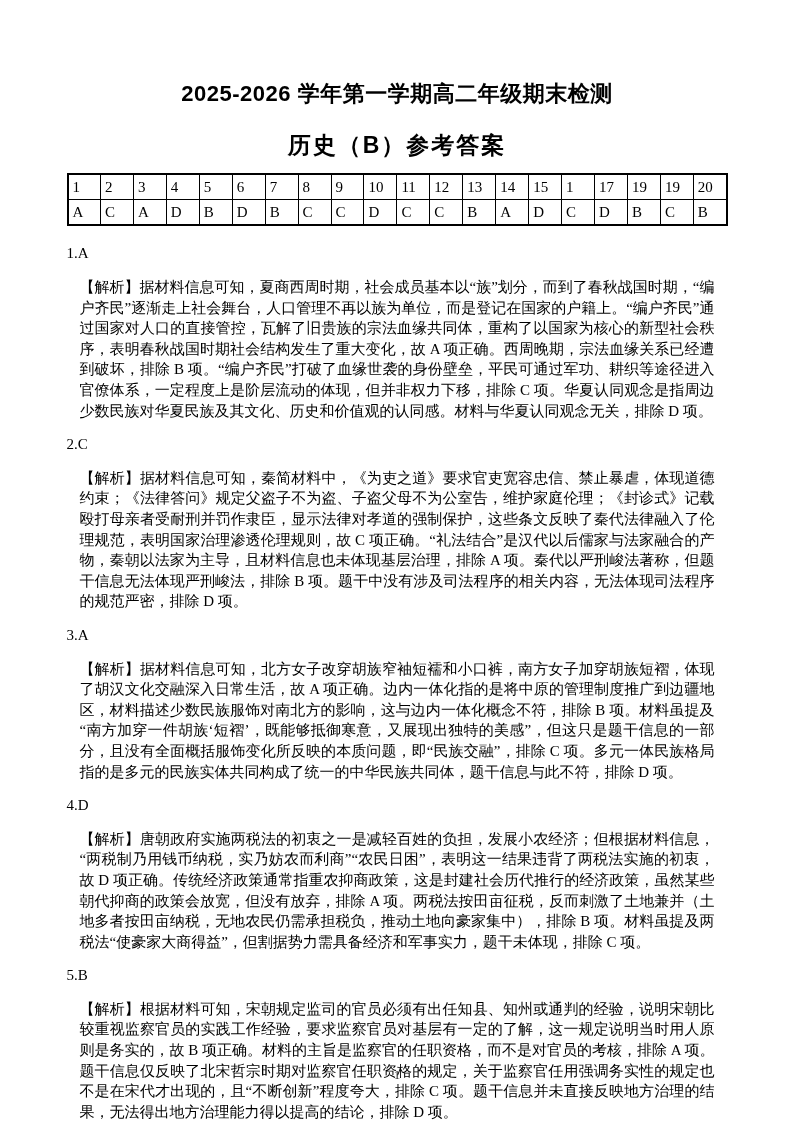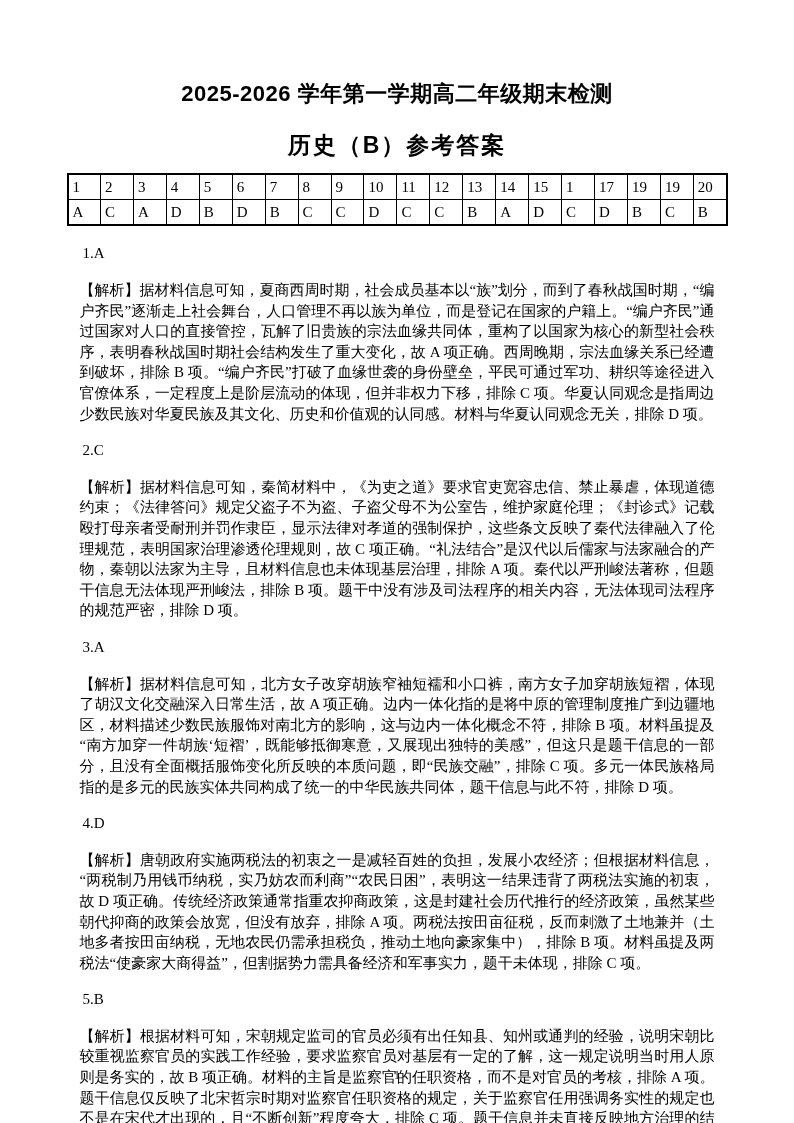--- a/index.html
+++ b/index.html
@@ -50,21 +50,21 @@
     font-family: "Liberation Serif", "DejaVu Serif", serif;
   }
   .explanations {
     width: 661px;
     margin: 17px auto 0 auto;
     font-size: 15px;
     line-height: 20.6px;
     text-align: justify;
   }
   .answer-section { margin: 0; }
-  .section-label { margin: 16px; }
+  .section-label { margin: 0; }
   .section-explanation { margin: 13px; }
   .answer-section:last-child .section-explanation {
     padding-left: 21px;
     text-indent: -21px;
   }
   .page-footer {
     position: absolute;
     bottom: 40px;
     left: 0;
     width: 100%;

